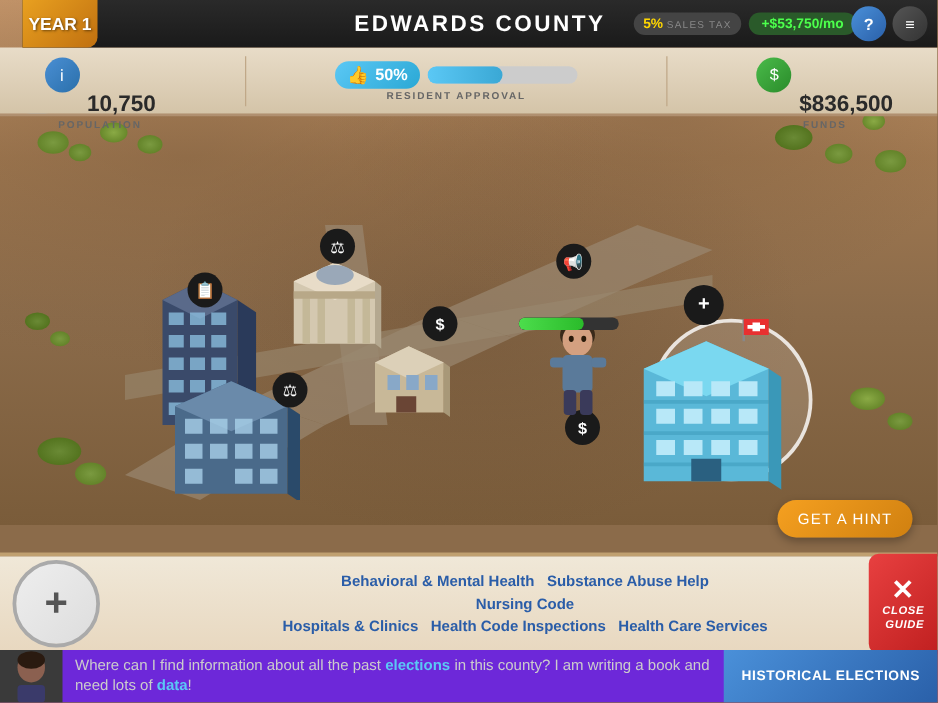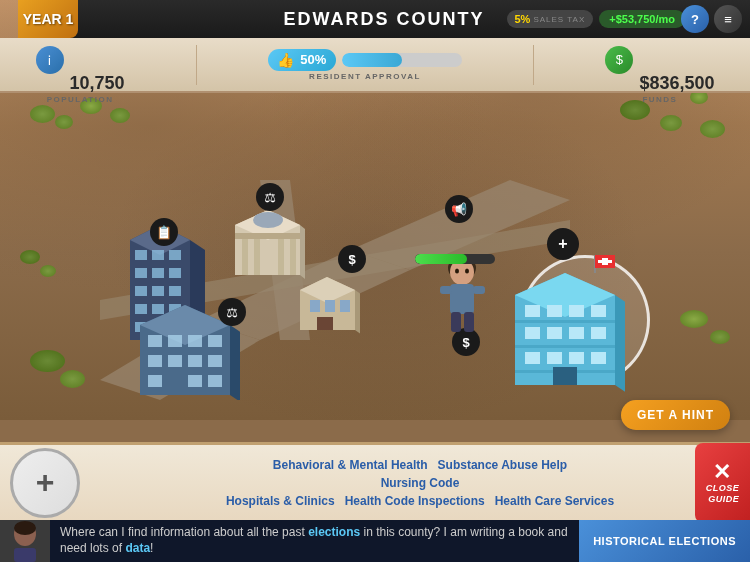--- a/index.html
+++ b/index.html
@@ -246,21 +246,21 @@
       z-index: 45;
     }
 
     
     .hint-btn {
       position: absolute;
       top: 400px;
       right: 20px;
       background: linear-gradient(135deg, #F5A020, #D08010);
       color: white;
-      font-weight: 700;
+      font-weight: 400;
       font-size: 12px;
       letter-spacing: 1px;
       padding: 8px 16px;
       border-radius: 20px;
       border: none;
       cursor: pointer;
       z-index: 80;
       text-transform: uppercase;
       box-shadow: 0 3px 8px rgba(0,0,0,0.3);
     }
@@ -354,21 +354,21 @@
       font-size: 22px;
       font-weight: 900;
       line-height: 1;
     }
 
     
     .bottom-status {
       position: absolute;
       bottom: 0; left: 0; right: 0;
       height: 42px;
-      background: #0f172a;
+      background: #6d28d9;
       display: flex;
       align-items: center;
       z-index: 90;
     }
 
     .avatar-area {
       width: 50px;
       height: 42px;
       background: #3A3A3A;
       display: flex;

